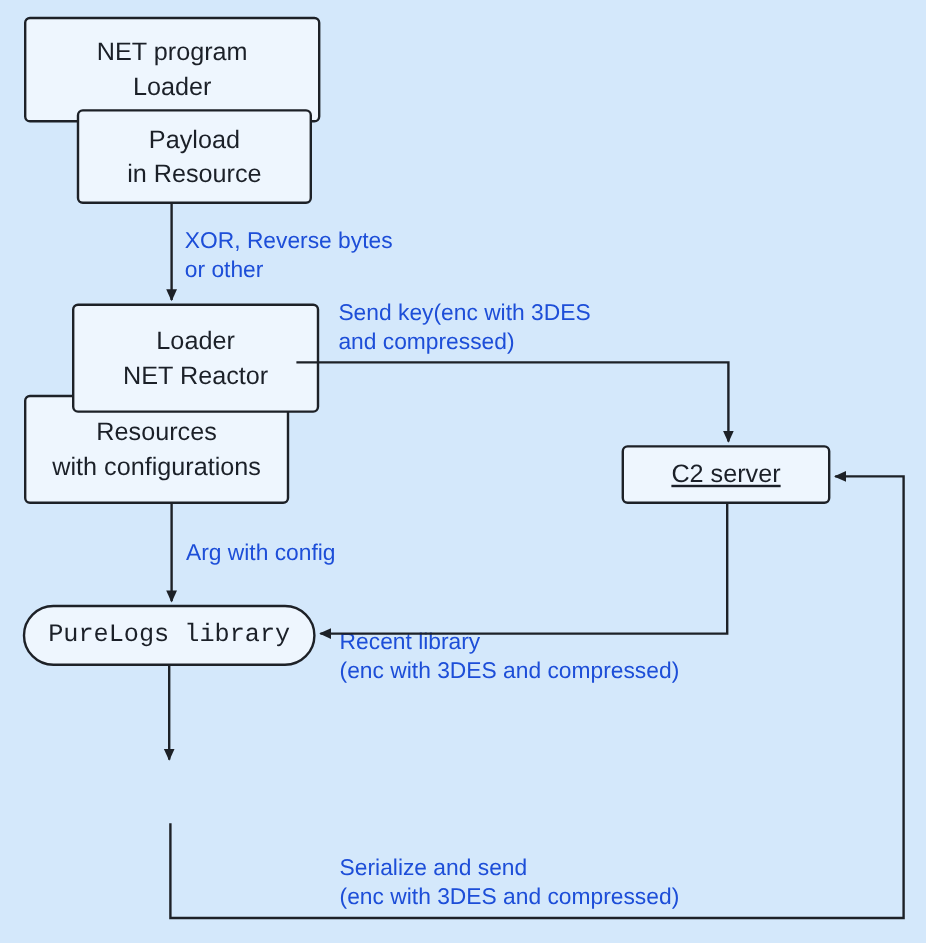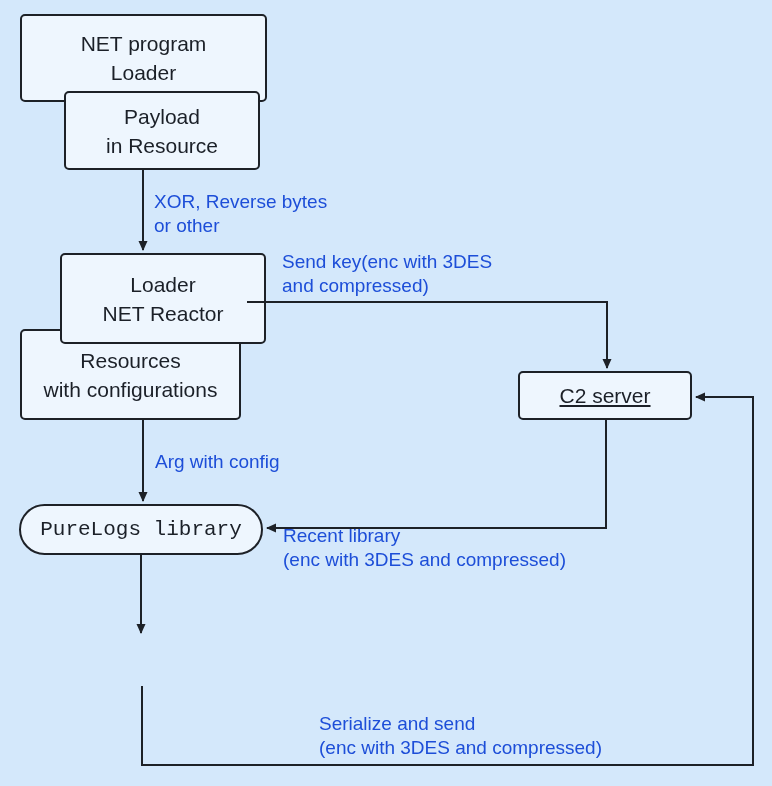--- a/index.html
+++ b/index.html
@@ -100,16 +100,16 @@
 or other</div>
 
   <div class="edge-label" style="left:282px; top:250px;">Send key(enc with 3DES
 and compressed)</div>
 
   <div class="edge-label" style="left:155px; top:450px;">Arg with config</div>
 
   <div class="edge-label" style="left:283px; top:524px;">Recent library
 (enc with 3DES and compressed)</div>
 
-  <div class="edge-label" style="left:283px; top:712px;margin-left:36px;">Serialize and send
+  <div class="edge-label" style="left:283px; top:712px;">Serialize and send
 (enc with 3DES and compressed)</div>
 
 </div>
 
 </body></html>

